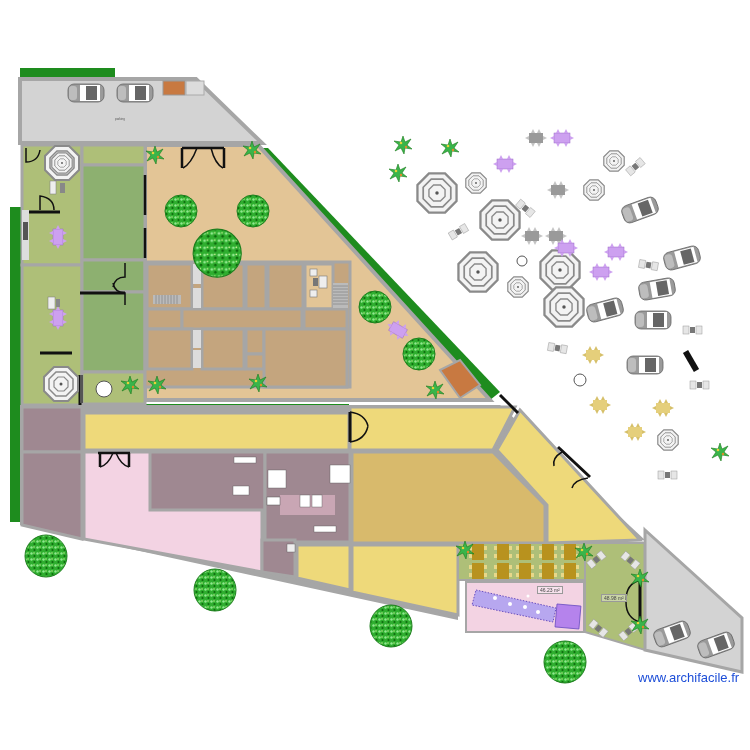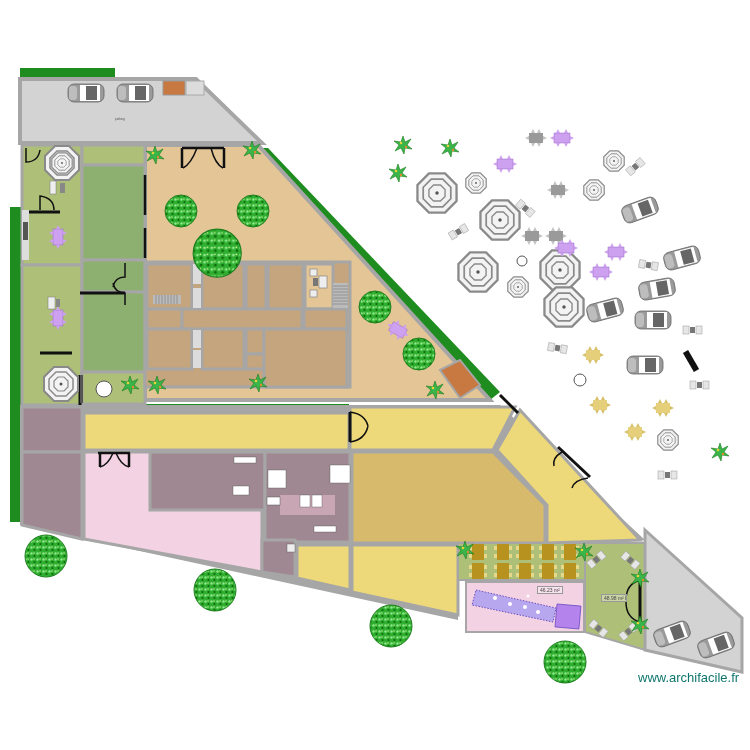--- a/index.html
+++ b/index.html
@@ -1,18 +1,18 @@
 <!DOCTYPE html>
 <html><head>
 <meta charset="utf-8">
 <style>
   html, body { margin:0; padding:0; background:#ffffff; }
   body { width:750px; height:750px; position:relative; overflow:hidden; font-family:"Liberation Sans", sans-serif; }
   #plan { position:absolute; left:0; top:0; width:750px; height:750px; }
-  .watermark { position:absolute; left:638px; top:670px; font-size:13px; color:#0f766e; font-family:"Liberation Sans", sans-serif; }
+  .watermark { position:absolute; left:638px; top:670px; font-size:13px; color:#1d4ed8; font-family:"Liberation Sans", sans-serif; }
   .area-label { position:absolute; font-size:5px; color:#444; border:1px solid #999; padding:0 2px; background:rgba(255,255,255,0.35); font-family:"Liberation Sans", sans-serif; }
   .tiny { font-family:"Liberation Sans", sans-serif; font-size:3px; fill:#555; }
 </style>
 </head>
 <body>
 
 <svg id="plan" viewBox="0 0 750 750" xmlns="http://www.w3.org/2000/svg">
   <defs>
     <pattern id="bushpat" width="6" height="6" patternUnits="userSpaceOnUse">
       <rect width="6" height="6" fill="#2fae2f"></rect>

